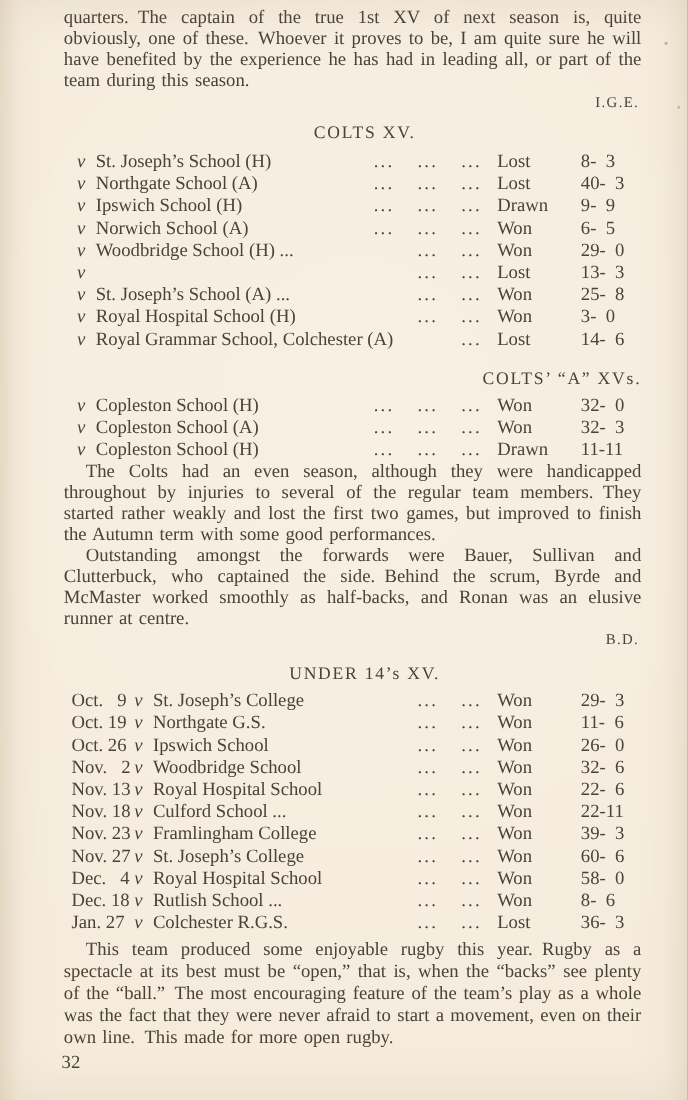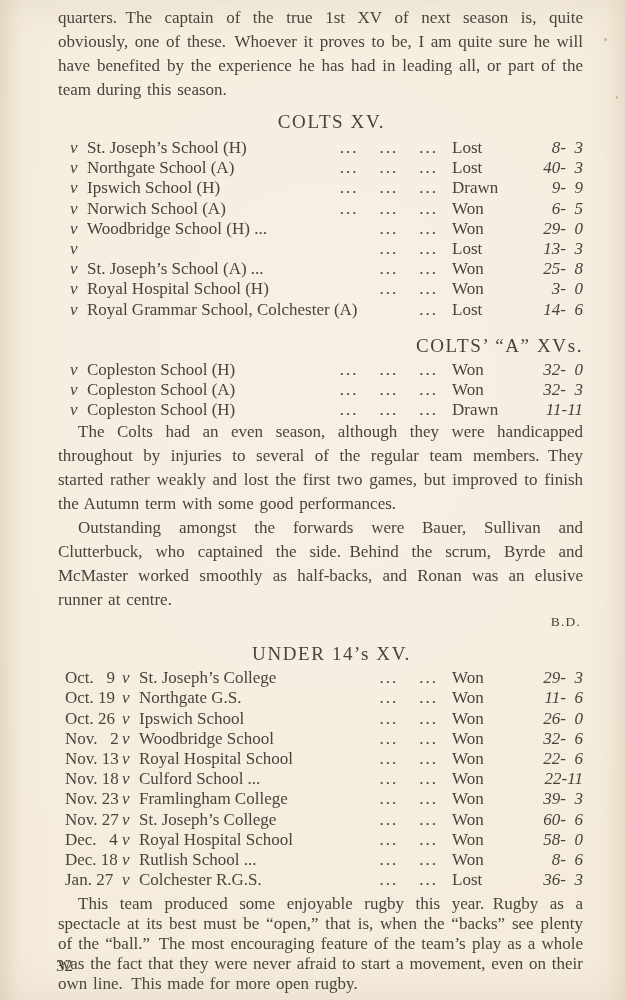--- a/index.html
+++ b/index.html
@@ -14,52 +14,53 @@
     background:
       radial-gradient(130% 95% at 52% 38%, rgba(255,255,255,0.22), rgba(0,0,0,0) 65%),
       linear-gradient(90deg, #eadfc9 0%, #f5ecdc 3%, #f5ecdc 97%, #efe4d0 100%),
       #f3eada;
     overflow:hidden;
   }
   .page::after{
     content:"";position:absolute;inset:0;pointer-events:none;
     box-shadow:inset 0 0 46px rgba(158,136,104,0.17);
   }
-  p{margin:0;text-align:justify;font-size:17px;line-height:24px;word-spacing:1.5px;}
+  p{margin:0;text-align:justify;font-size:17px;line-height:19px;word-spacing:1.5px;}
   .indent{text-indent:20px;}
   .sig{text-align:right;font-size:13.5px;letter-spacing:1.2px;margin:2px 2px 0 0;}
   .sig-ige{margin-top:3px;}
-  .heading{text-align:center;font-size:19px;letter-spacing:1.6px;line-height:24px;padding-left:22px;white-space:pre;}
+  .heading{text-align:center;font-size:16px;letter-spacing:1.6px;line-height:24px;padding-left:22px;white-space:pre;}
   .h-colts{margin-top:8px;}
   .h-colts-a{margin-top:14px;text-align:right;}
   .h-u14{margin-top:12px;}
   .rtable{display:block;}
   .colts-table{margin:4px 0 0 12px;width:513px;}
   .a-table{margin:2px 0 0 12px;width:513px;}
   .u14-table{margin:2px 0 0 7px;width:518px;}
   .trow{display:flex;align-items:baseline;height:20.2px;font-size:17px;white-space:pre;}
   .tdate{flex:none;width:57px;}
   .tv{flex:none;width:17px;font-style:italic;}
   .tname{flex:none;}
   .tdots{flex:1;min-width:0;overflow:hidden;text-align:right;padding-right:14px;letter-spacing:2px;}
   .tres{flex:none;width:76px;}
-  .tscore{flex:none;width:55px;text-align:right;font-style:italic;}
+  .tscore{flex:none;width:55px;}
   .p-after-table{}
   .u14-notes{margin-top:4px;line-height:20px;}
   .pagenum{position:absolute;left:56px;top:956px;font-size:17px;}
   .speck{position:absolute;border-radius:50%;background:#c5b79e;}
   .speck1{width:3px;height:3px;left:604px;top:38px;}
   .speck2{width:2px;height:3px;left:616px;top:96px;}
 </style>
 </head>
 <body>
 
 <div class="page">
 
   <p>quarters. The captain of the true 1st XV of next season is, quite obviously, one of these. Whoever it proves to be, I am quite sure he will have benefited by the experience he has had in leading all, or part of the team during this season.</p>
+  <div class="sig sig-ige">I.G.E.</div>
 
   <div class="heading h-colts">COLTS XV.</div>
 
   <div class="rtable colts-table">
     <div class="trow"><span class="tv">v</span><span class="tname">St. Joseph’s School (H)</span><span class="tdots">...  ...  ...</span><span class="tres">Lost</span><span class="tscore">8- 3</span></div>
     <div class="trow"><span class="tv">v</span><span class="tname">Northgate School (A)</span><span class="tdots">...  ...  ...</span><span class="tres">Lost</span><span class="tscore">40- 3</span></div>
     <div class="trow"><span class="tv">v</span><span class="tname">Ipswich School (H)</span><span class="tdots">...  ...  ...</span><span class="tres">Drawn</span><span class="tscore">9- 9</span></div>
     <div class="trow"><span class="tv">v</span><span class="tname">Norwich School (A)</span><span class="tdots">...  ...  ...</span><span class="tres">Won</span><span class="tscore">6- 5</span></div>
     <div class="trow"><span class="tv">v</span><span class="tname">Woodbridge School (H) ...</span><span class="tdots">...  ...</span><span class="tres">Won</span><span class="tscore">29- 0</span></div>
     <div class="trow"><span class="tv">v</span><span class="tdots">...  ...</span><span class="tres">Lost</span><span class="tscore">13- 3</span></div>

